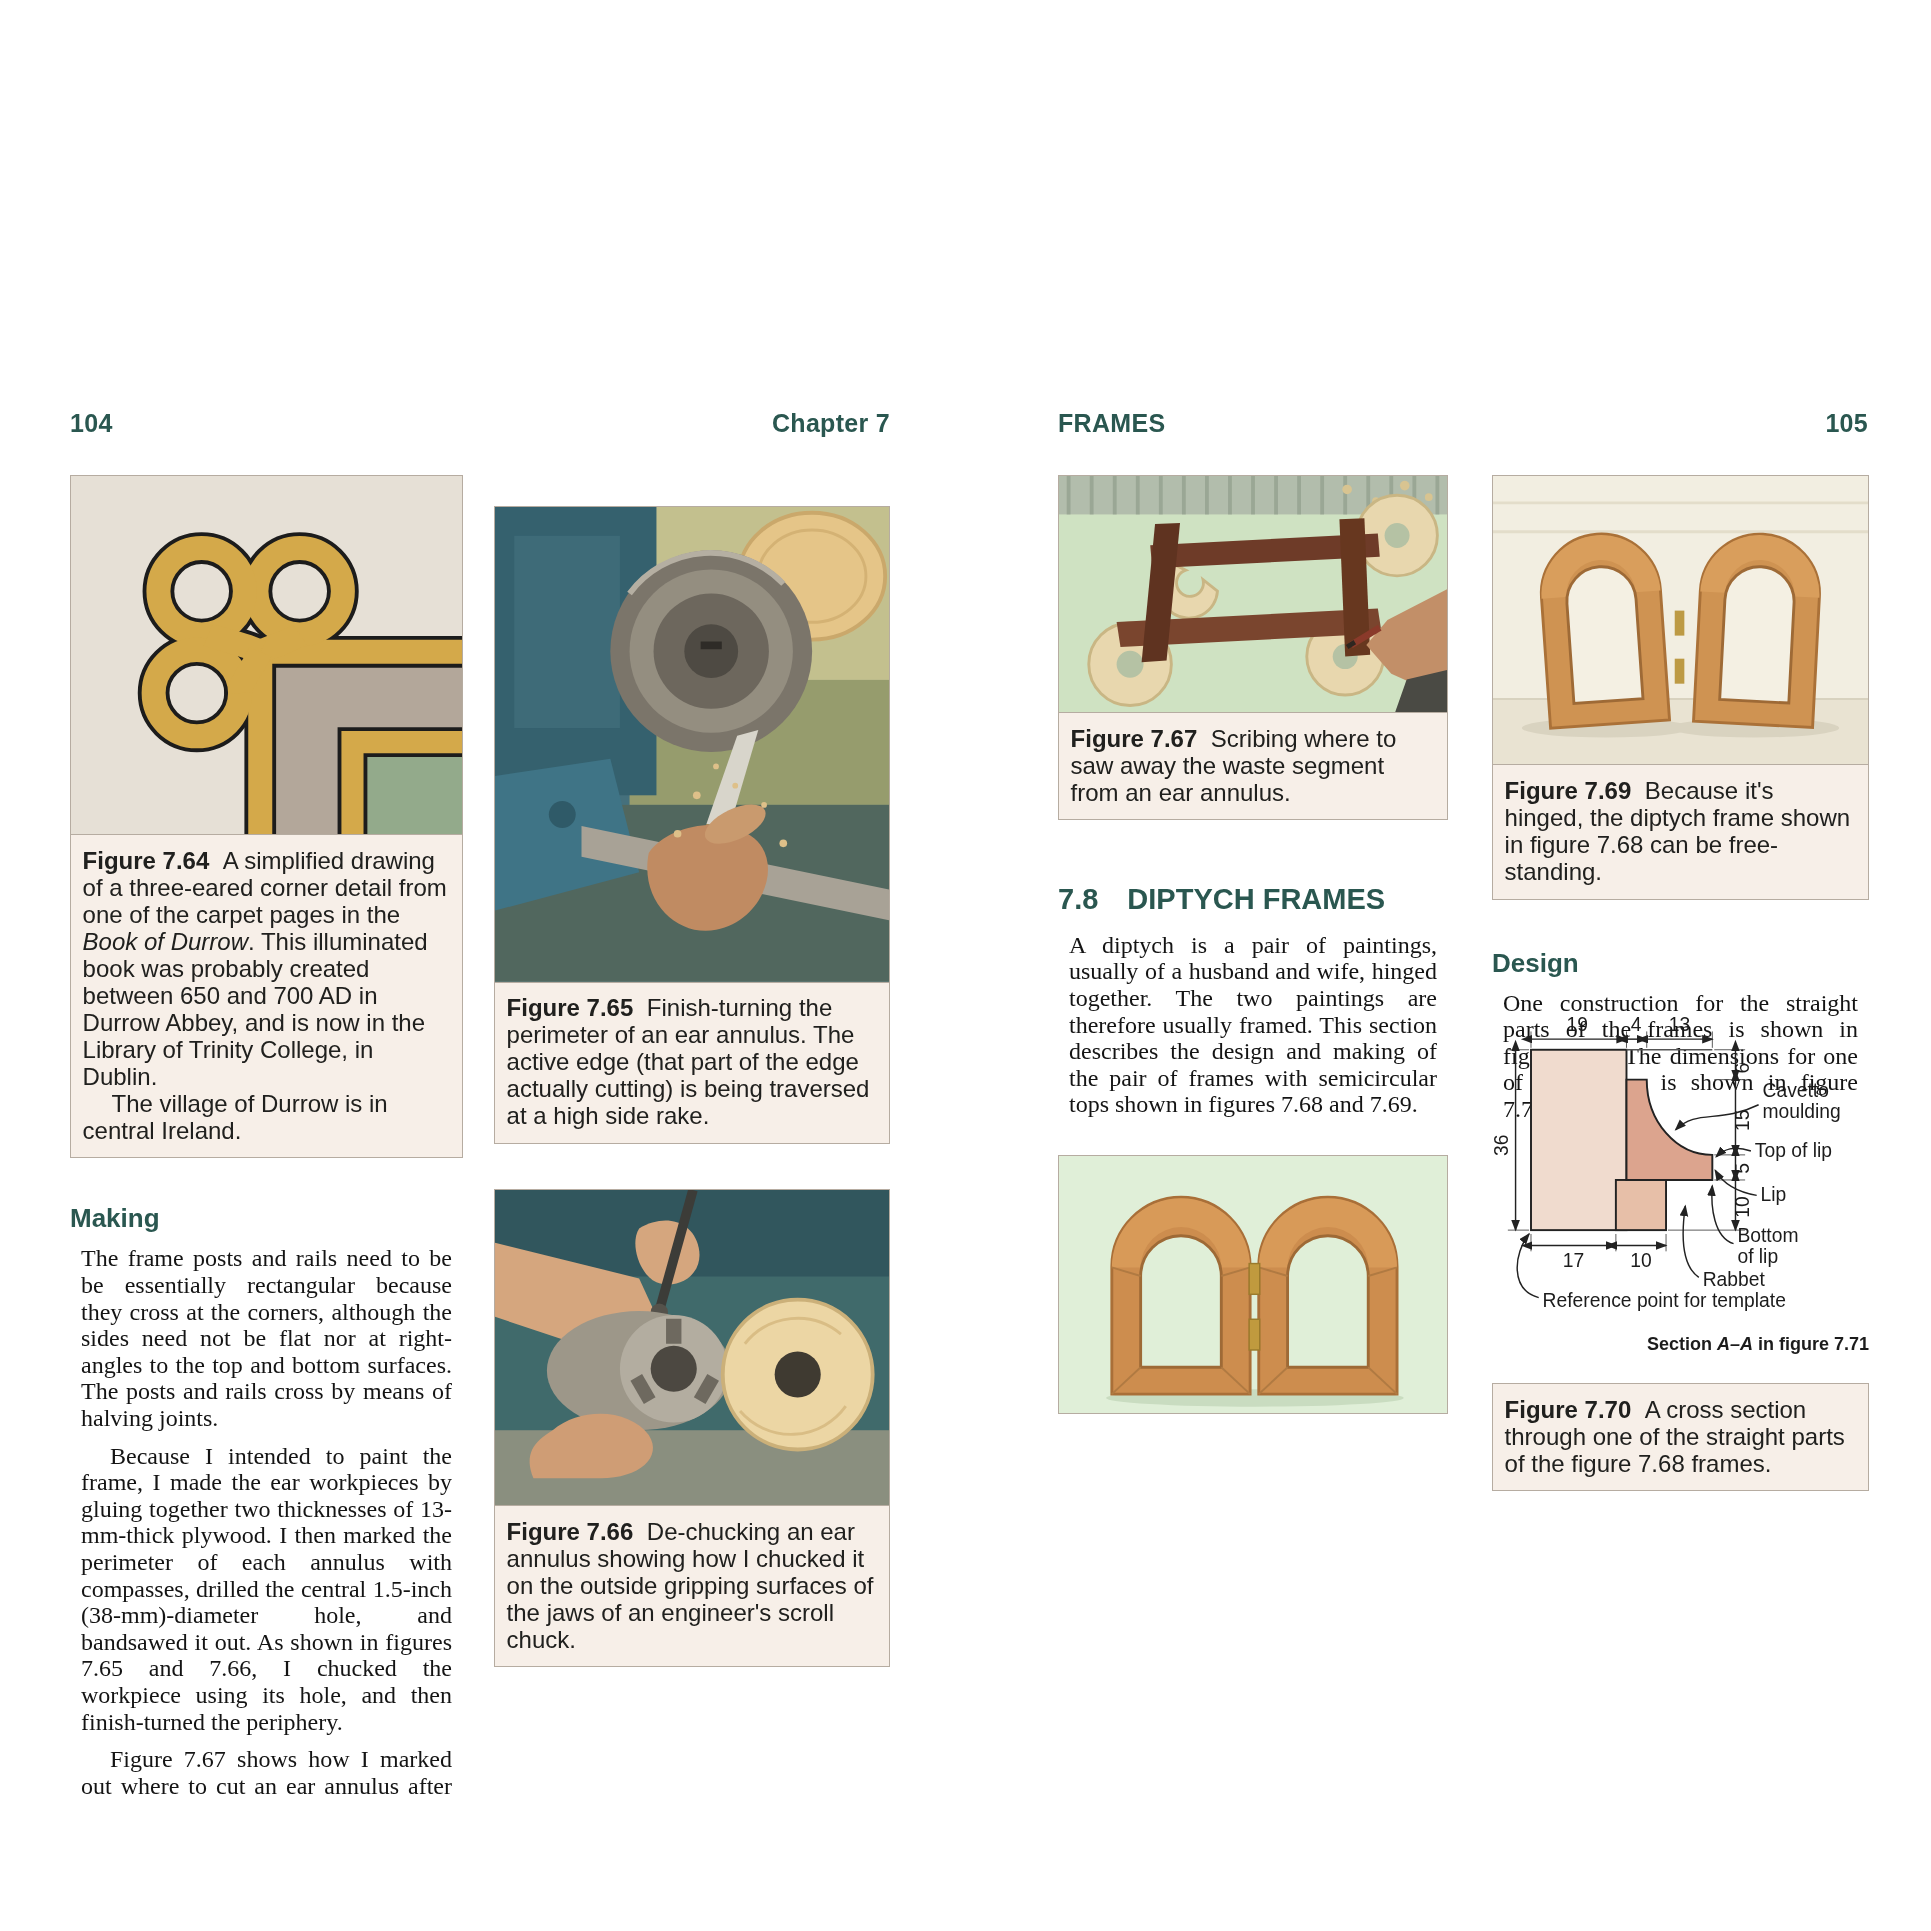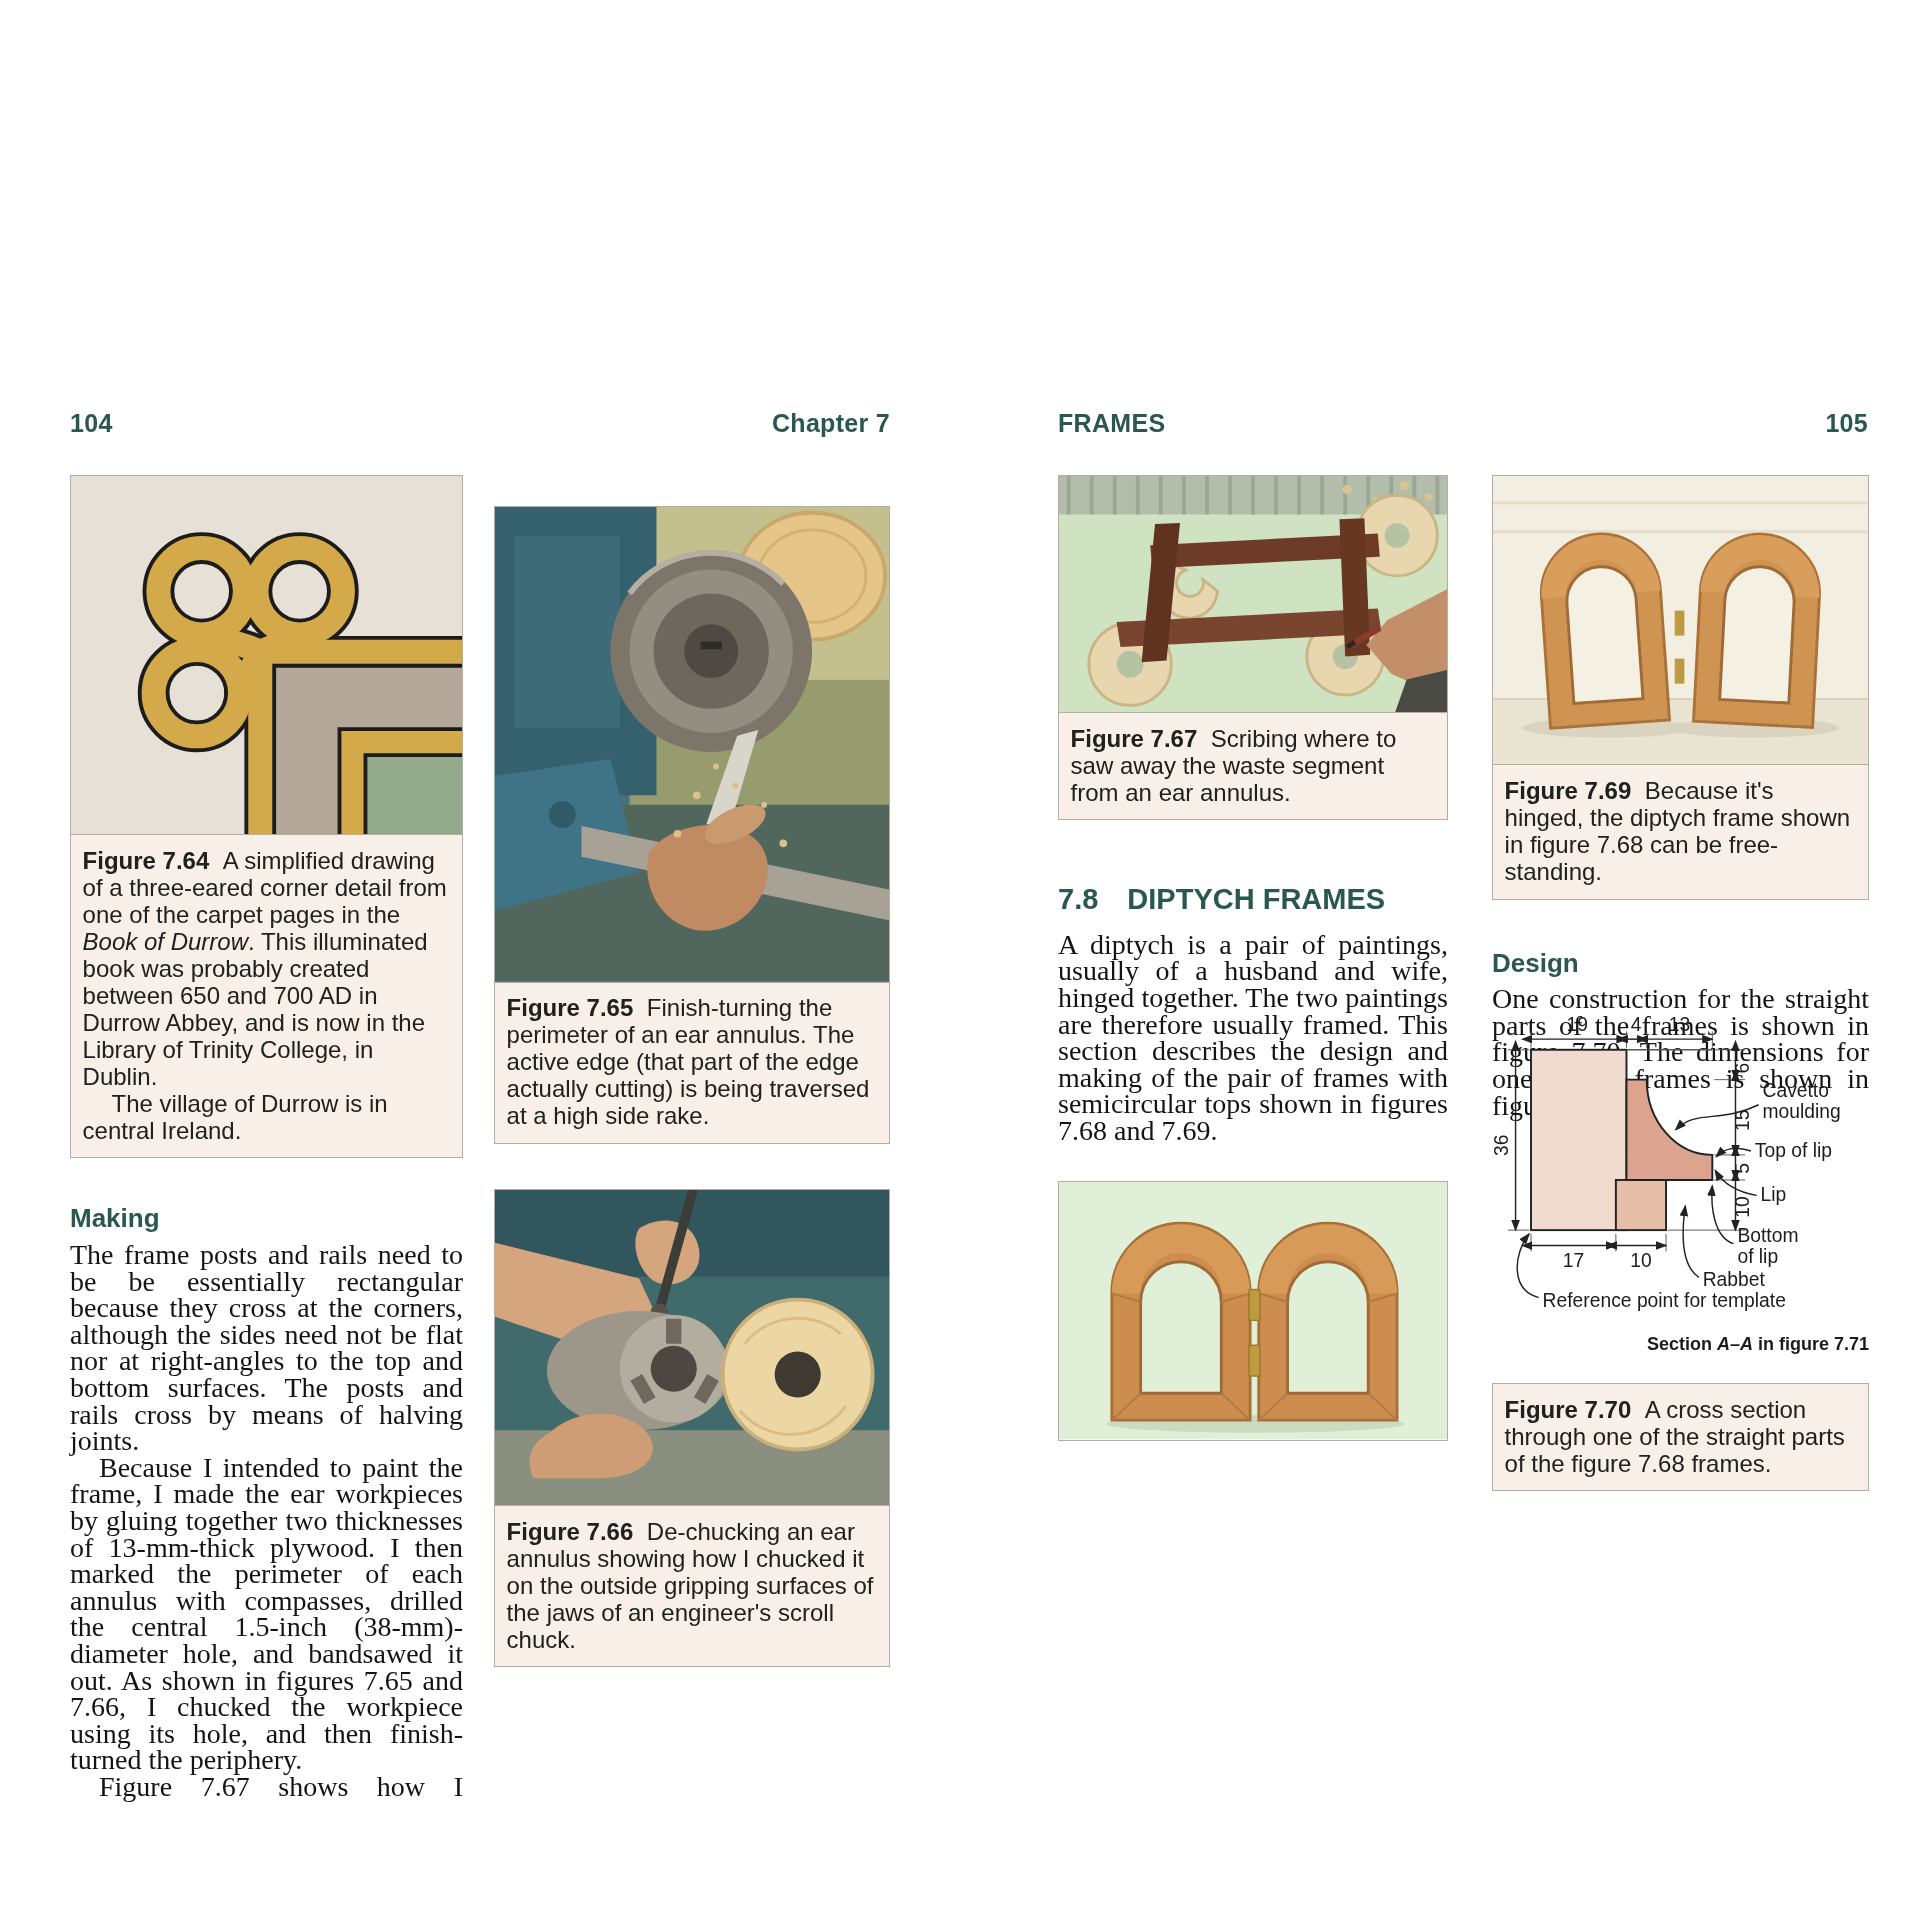--- a/index.html
+++ b/index.html
@@ -10,22 +10,22 @@
   .col{position:absolute;}
   .figure{width:100%;border:1.9px solid #b6aca1;box-sizing:border-box;background:#fff;}
   .photo{display:block;width:100%;}
   .capbox{background:#f7efe8;border-top:1.9px solid #b6aca1;padding:11.6px 13.5px 13.5px 11.6px;
           font-size:24px;line-height:27px;color:#20201e;}
   .capbox-alone{width:100%;box-sizing:border-box;border:1.9px solid #b6aca1;background:#f7efe8;
           padding:11.6px 13.5px 13.5px 11.6px;font-size:24px;line-height:27px;color:#20201e;}
   .figlabel{font-weight:bold;margin-right:13.5px;}
   .cap-indent{text-indent:29px;}
   .subhead{font-size:26px;font-weight:bold;color:#2a5750;margin:0 0 7.7px 0;}
-  .bodytext p{font-family:"Liberation Serif",serif;font-size:28px;line-height:26.6px;
-          margin:0;text-align:justify;}
+  .bodytext p{font-family:"Liberation Serif",serif;font-size:24px;line-height:26.6px;
+          margin:11px;text-align:justify;}
   .bodytext p + p{text-indent:29px;}
   .sechead{display:flex;gap:29px;font-size:29px;font-weight:bold;color:#2a5750;margin:0 0 15.4px 0;}
   .section-label{position:absolute;text-align:right;font-size:18px;font-weight:bold;color:#1c1c1c;}
   svg text{font-family:"Liberation Sans",sans-serif;}
   .i{font-style:italic;}
 </style>
 </head>
 <body>
 
 <div id="canvas">

